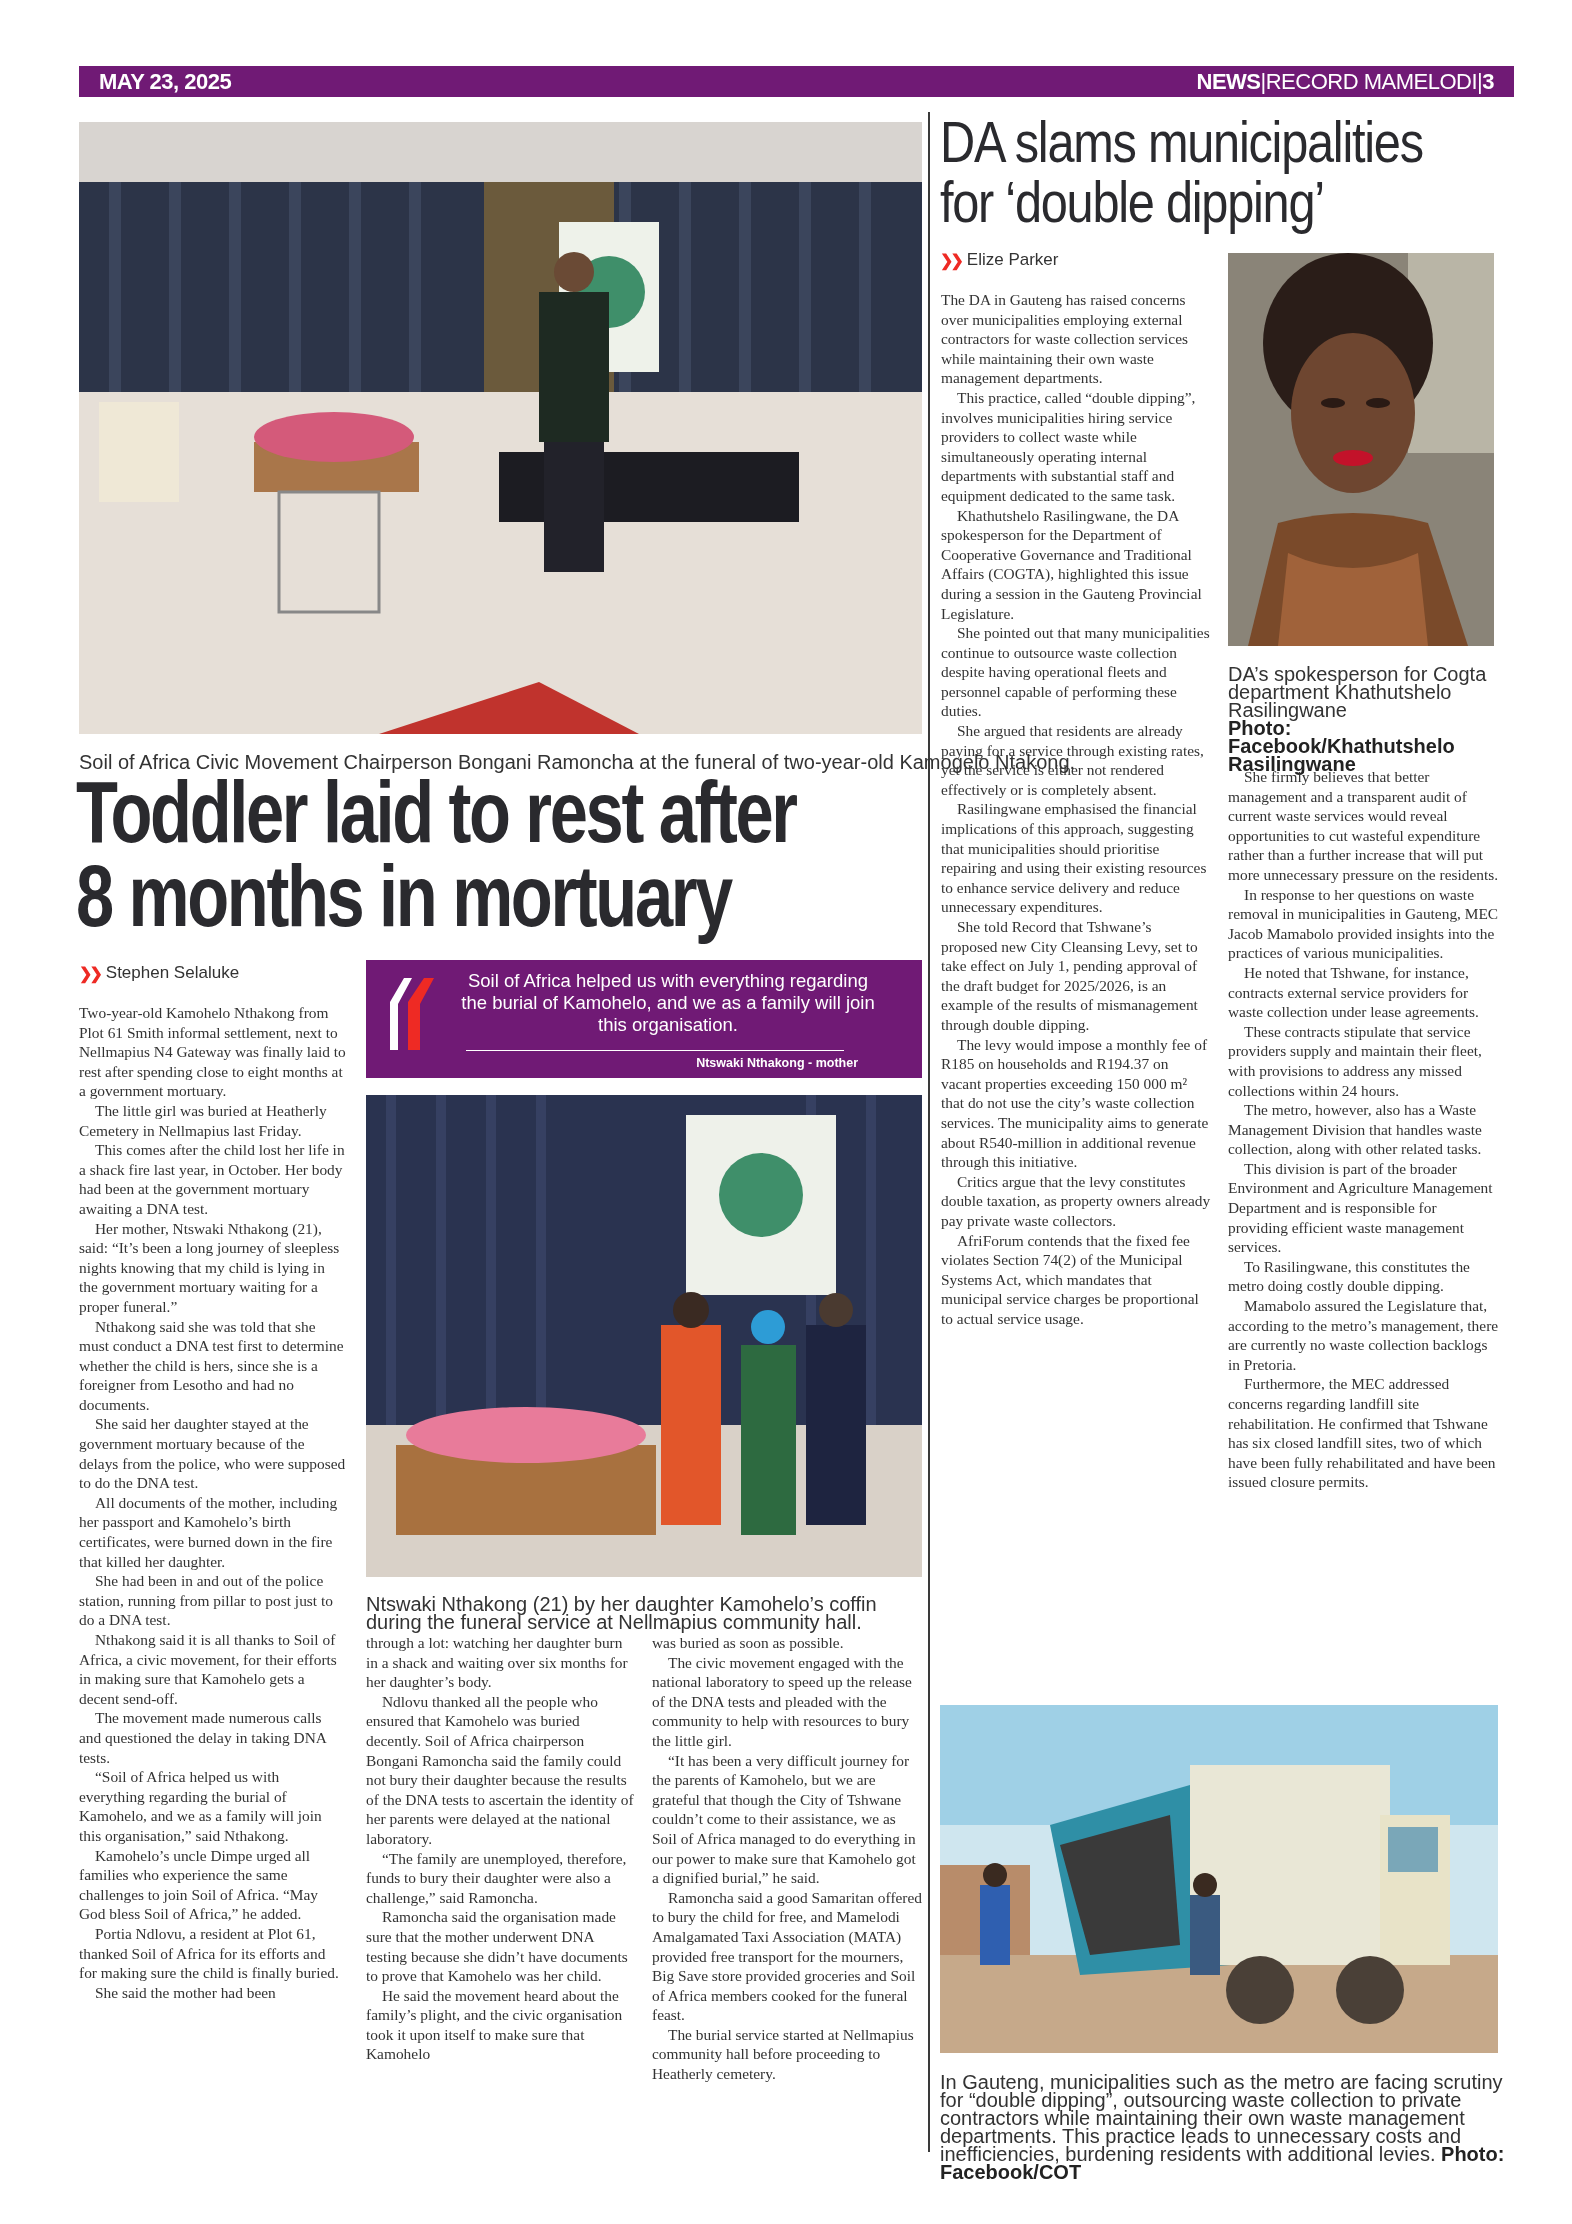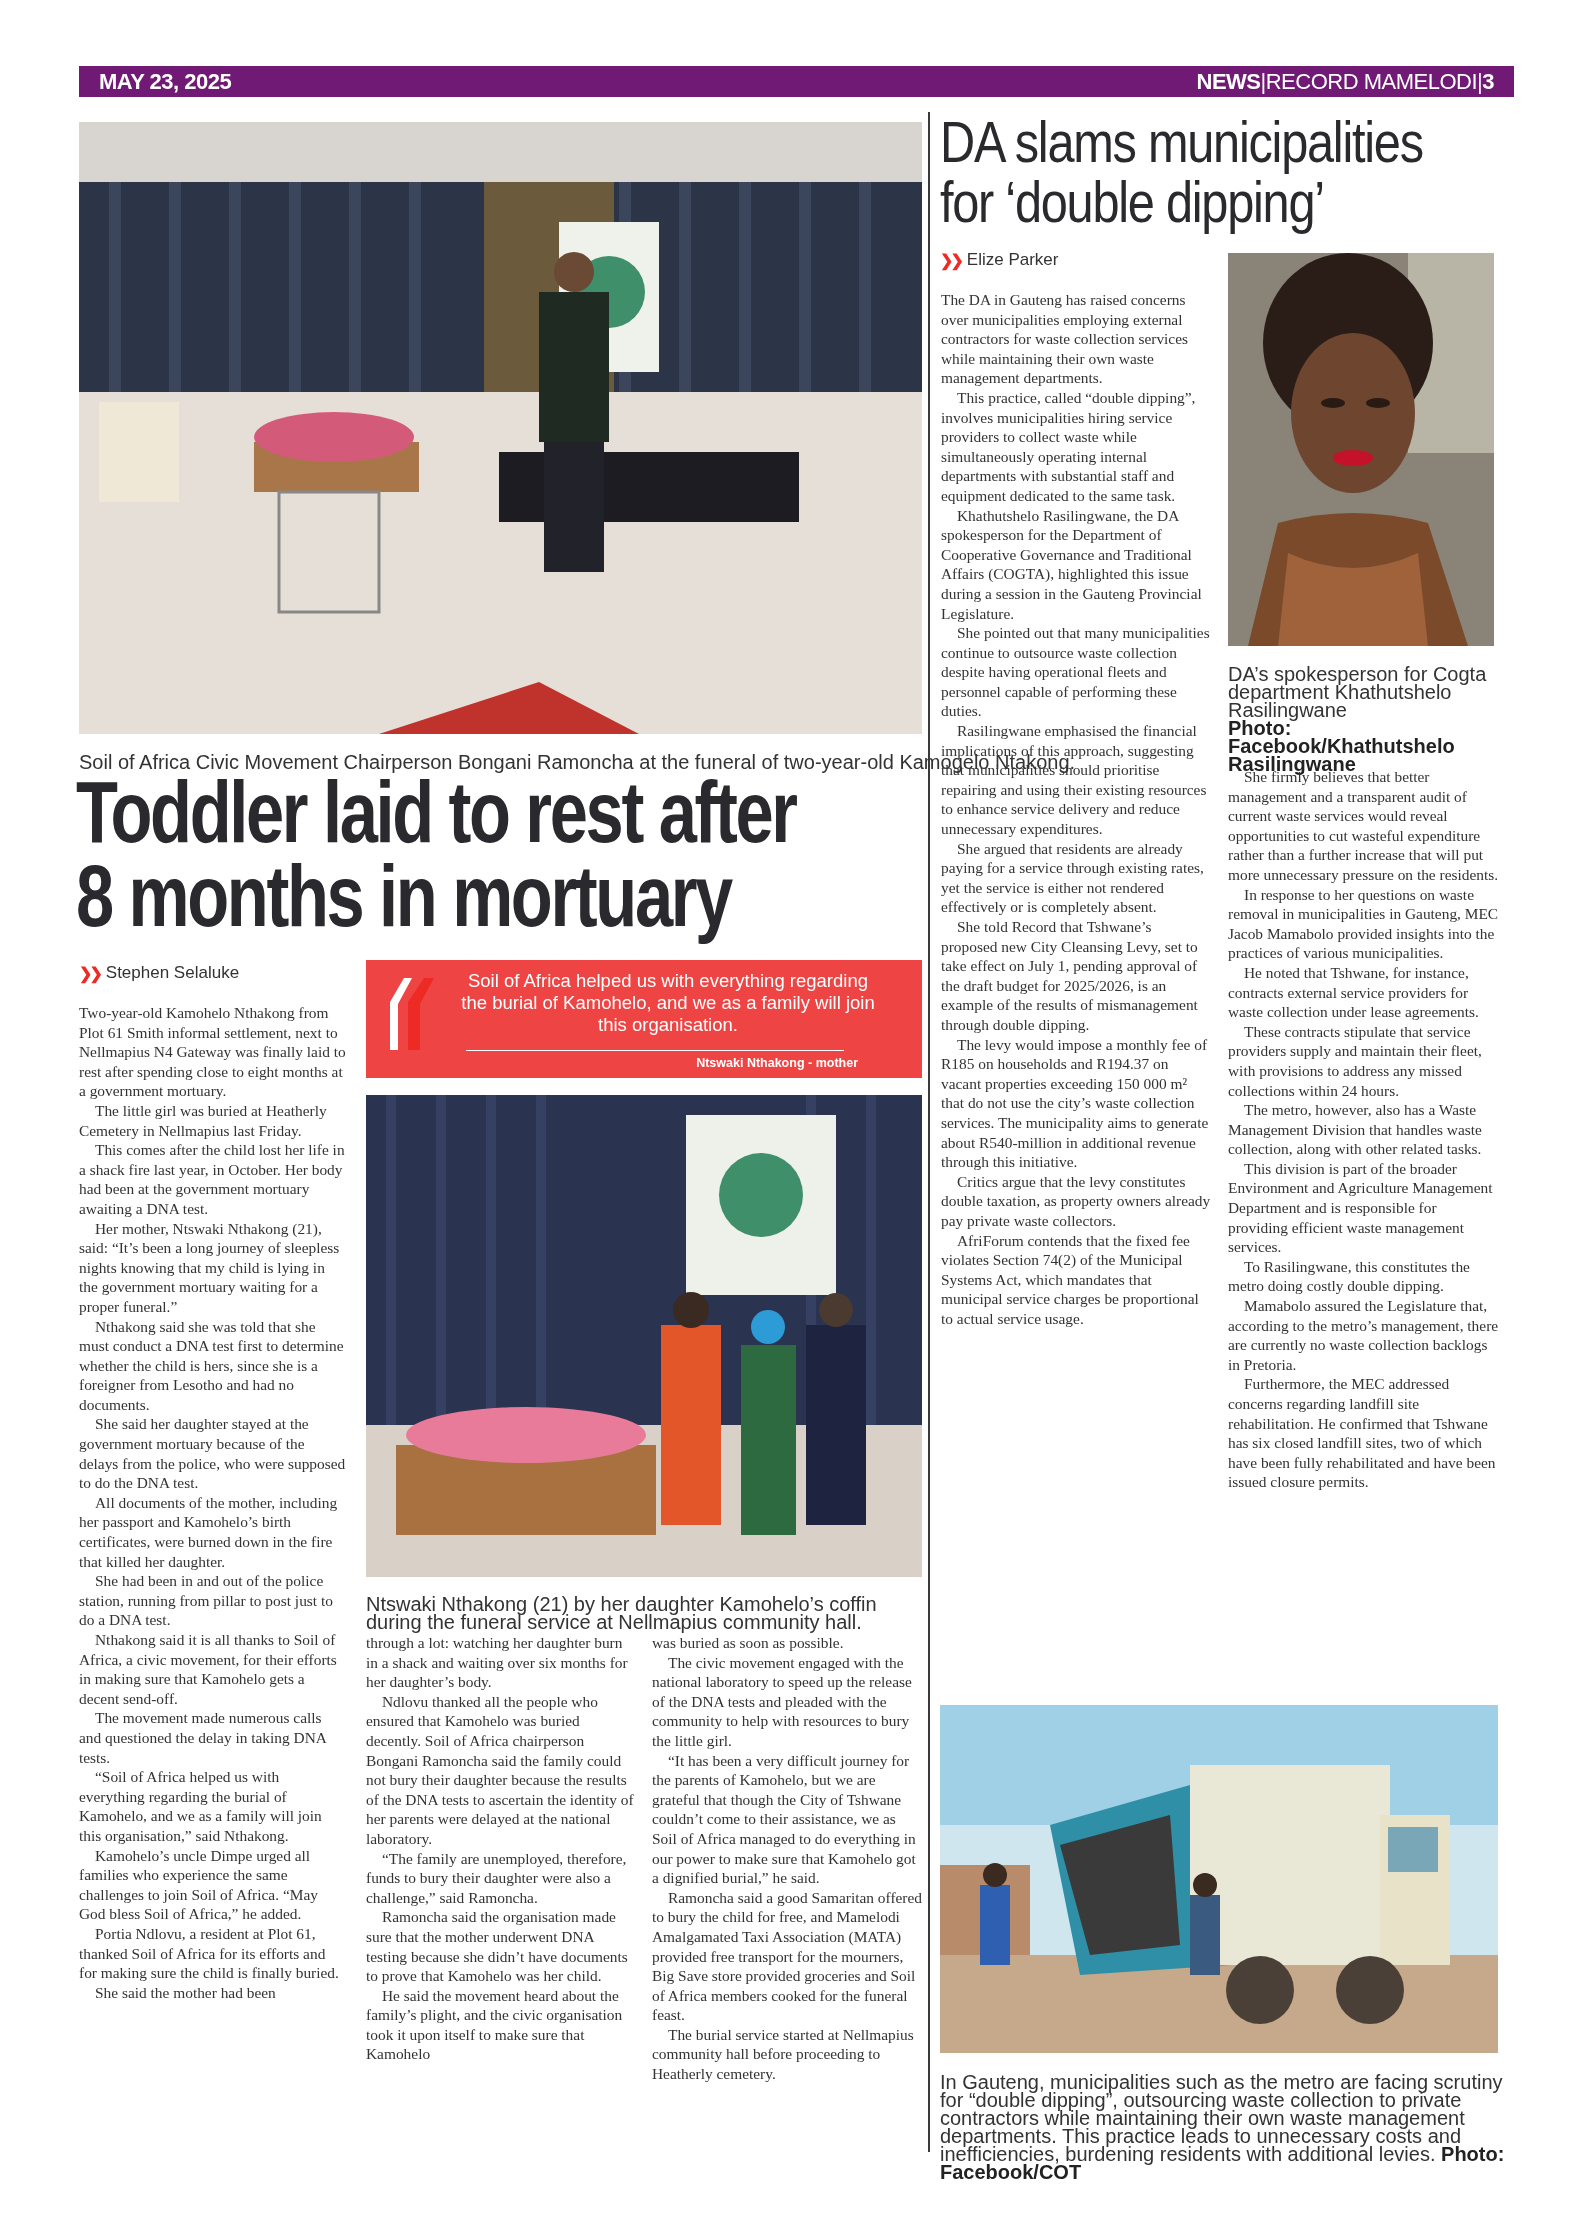--- a/index.html
+++ b/index.html
@@ -11,21 +11,21 @@
   .photo{overflow:hidden;}
   .caption{font-family:Liberation Sans, sans-serif;font-size:20px;line-height:18px;color:#333;margin-top:12px;}
   .caption b{color:#222;}
   .headline1{left:76px;top:770px;width:860px;font-family:"Liberation Sans",sans-serif;font-weight:bold;font-size:88px;line-height:84px;color:#2a2a2e;letter-spacing:-3px;transform:scaleX(0.78);transform-origin:left top;white-space:nowrap;}
   .headline2{left:940px;top:112px;width:600px;font-family:"Liberation Sans",sans-serif;font-size:58px;line-height:60px;color:#2a2a2e;letter-spacing:-1.5px;transform:scaleX(0.84);transform-origin:left top;white-space:nowrap;}
   .byline{font-family:"Liberation Sans",sans-serif;font-size:17px;color:#333;display:flex;align-items:center;gap:6px;}
   .chev{color:#ee2a24;font-weight:bold;font-size:16px;letter-spacing:-3px;}
   .col{font-size:15.4px;line-height:19.6px;color:#333;}
   .col p{margin:0;text-indent:16px;}
   .col p.first{text-indent:0;}
-  .quotebox{left:366px;top:960px;width:556px;height:118px;background:#ef4444;color:#fff;font-family:"Liberation Sans",sans-serif;}
+  .quotebox{left:366px;top:960px;width:556px;height:118px;background:#701a75;color:#fff;font-family:"Liberation Sans",sans-serif;}
   .quotebox .qmark{position:absolute;left:24px;top:18px;width:44px;height:72px;}
   .quotebox .qtext{position:absolute;left:92px;top:10px;width:420px;text-align:center;font-size:18.5px;line-height:22px;}
   .quotebox .qrule{position:absolute;left:100px;top:90px;width:378px;height:1px;background:#fff;}
   .quotebox .qattr{position:absolute;left:92px;top:96px;width:400px;text-align:right;font-weight:bold;font-size:12.5px;}
 </style>
 </head>
 <body>
 
 <div class="abs topbar">
   <span>MAY 23, 2025</span>
@@ -162,22 +162,22 @@
 <div class="abs byline" style="left:940px;top:250px;">
   <span class="chev">❯❯</span>
   <span>Elize Parker</span>
 </div>
 
 <div class="abs col" style="left:941px;top:290px;width:270px;">
   <p class="first">The DA in Gauteng has raised concerns over municipalities employing external contractors for waste collection services while maintaining their own waste management departments.</p>
   <p>This practice, called “double dipping”, involves municipalities hiring service providers to collect waste while simultaneously operating internal departments with substantial staff and equipment dedicated to the same task.</p>
   <p>Khathutshelo Rasilingwane, the DA spokesperson for the Department of Cooperative Governance and Traditional Affairs (COGTA), highlighted this issue during a session in the Gauteng Provincial Legislature.</p>
   <p>She pointed out that many municipalities continue to outsource waste collection despite having operational fleets and personnel capable of performing these duties.</p>
+  <p>She argued that residents are already paying for a service through existing rates, yet the service is either not rendered effectively or is completely absent.</p>
   <p>Rasilingwane emphasised the financial implications of this approach, suggesting that municipalities should prioritise repairing and using their existing resources to enhance service delivery and reduce unnecessary expenditures.</p>
-  <p>She argued that residents are already paying for a service through existing rates, yet the service is either not rendered effectively or is completely absent.</p>
   <p>She told Record that Tshwane’s proposed new City Cleansing Levy, set to take effect on July 1, pending approval of the draft budget for 2025/2026, is an example of the results of mismanagement through double dipping.</p>
   <p>The levy would impose a monthly fee of R185 on households and R194.37 on vacant properties exceeding 150 000 m² that do not use the city’s waste collection services. The municipality aims to generate about R540-million in additional revenue through this initiative.</p>
   <p>Critics argue that the levy constitutes double taxation, as property owners already pay private waste collectors.</p>
   <p>AfriForum contends that the fixed fee violates Section 74(2) of the Municipal Systems Act, which mandates that municipal service charges be proportional to actual service usage.</p>
 </div>
 
 <div class="abs photo" style="left:1228px;top:253px;width:266px;height:393px;">
   <svg width="266" height="393" viewBox="0 0 266 393">
     <rect width="266" height="393" fill="#8a8478"></rect>
     <rect x="180" y="0" width="86" height="200" fill="#b9b5a6"></rect>

